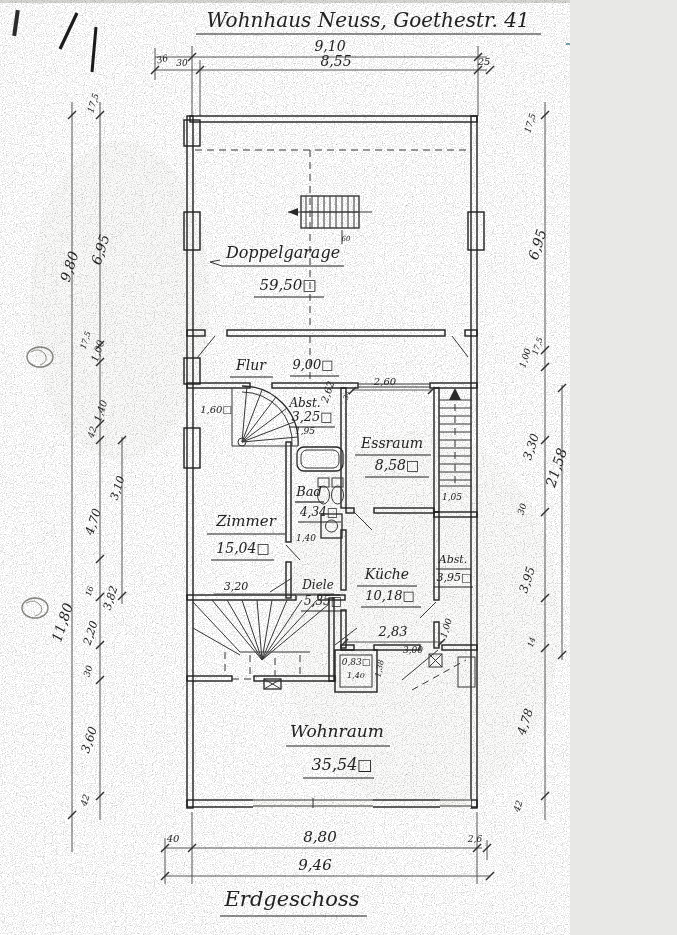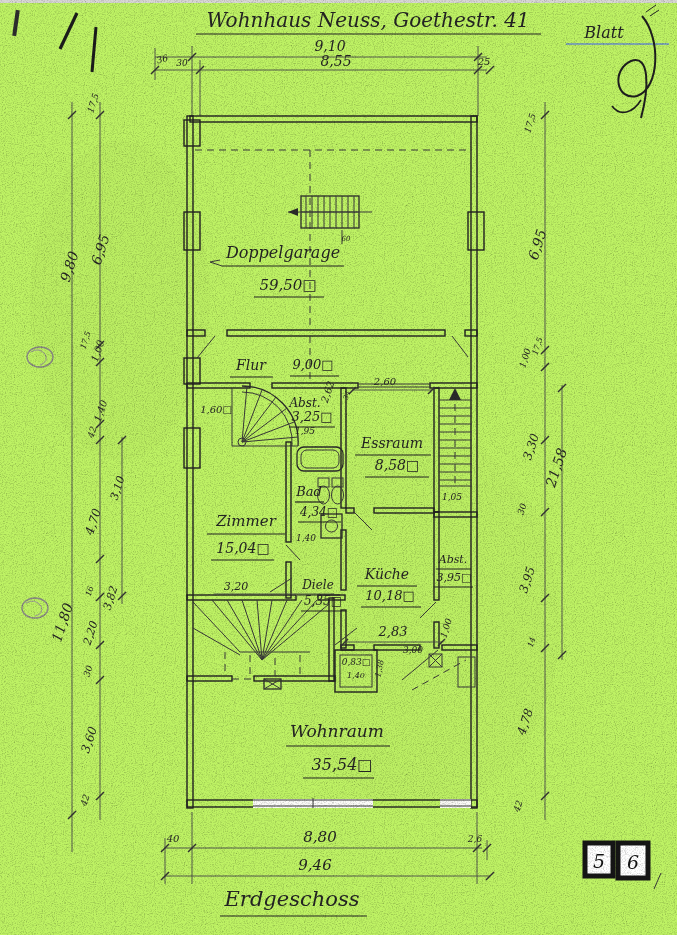--- a/index.html
+++ b/index.html
@@ -1,16 +1,16 @@
 <!DOCTYPE html>
 <html><head>
 <meta charset="utf-8">
 <style>
   html,body{margin:0;padding:0;background:#e8e8e6;}
-  #page{position:relative;width:677px;height:935px;background:#bef264;overflow:hidden;
+  #page{position:relative;width:570px;height:935px;background:#ffffff;overflow:hidden;
         font-family:"DejaVu Serif",serif;}
   svg{display:block;}
   .ink{stroke:#2b2b2b;fill:none;stroke-width:1.3;}
   .thin{stroke:#3a3a3a;fill:none;stroke-width:1;}
   .wall{stroke:#222;fill:none;stroke-width:1.4;}
   .dash{stroke:#3a3a3a;fill:none;stroke-width:1;stroke-dasharray:7 5;}
   .dim-line{stroke:#4a4a4a;fill:none;stroke-width:0.9;}
   .tick{stroke:#333;stroke-width:1.4;}
   .hw{font-family:"DejaVu Serif",serif;font-style:italic;fill:#242424;}
   .stamp-box{fill:#fff;stroke:#161616;stroke-width:5;}

